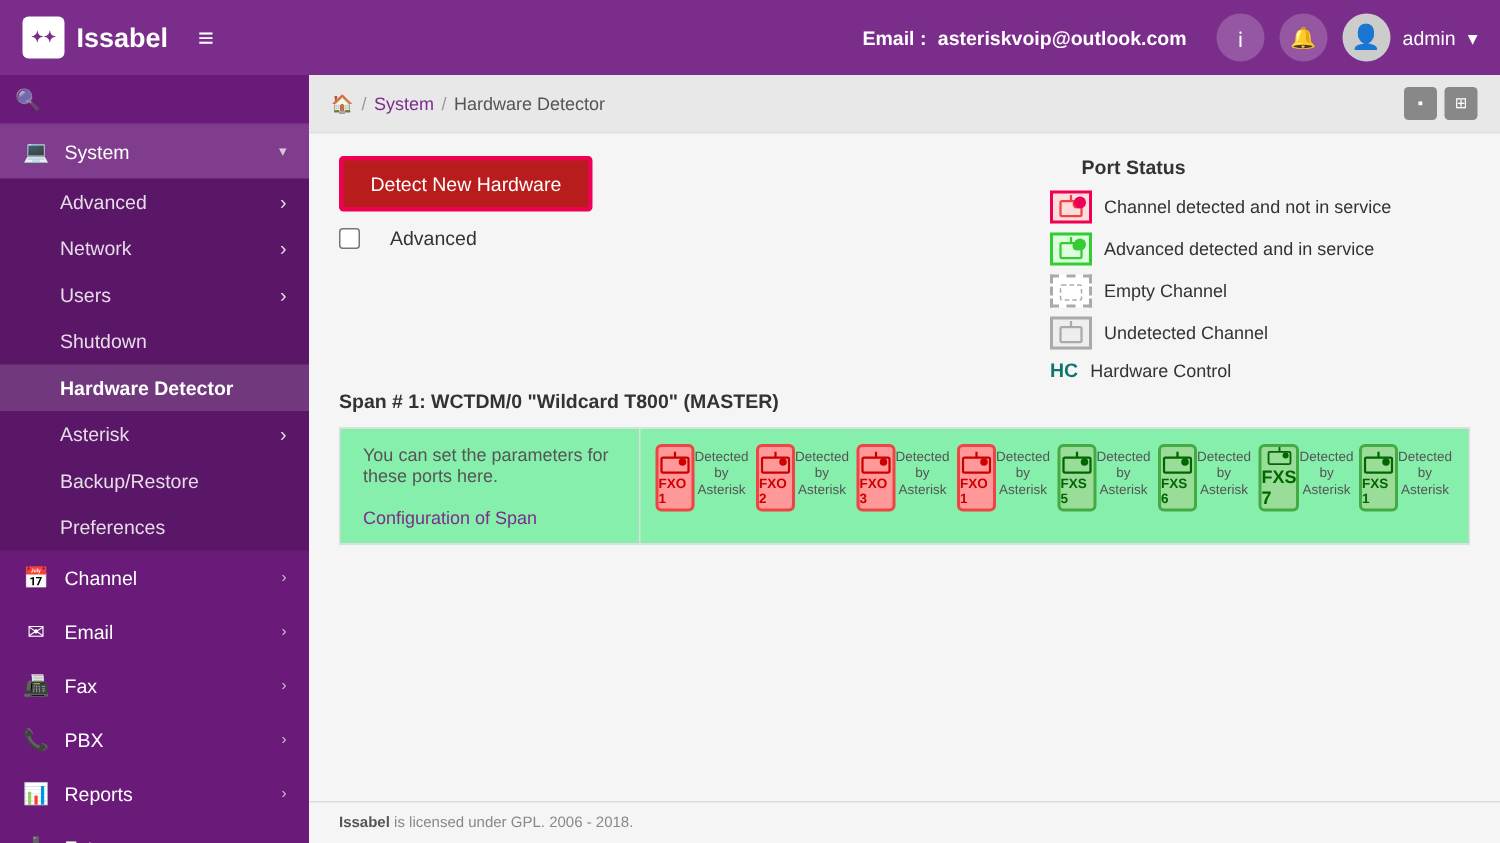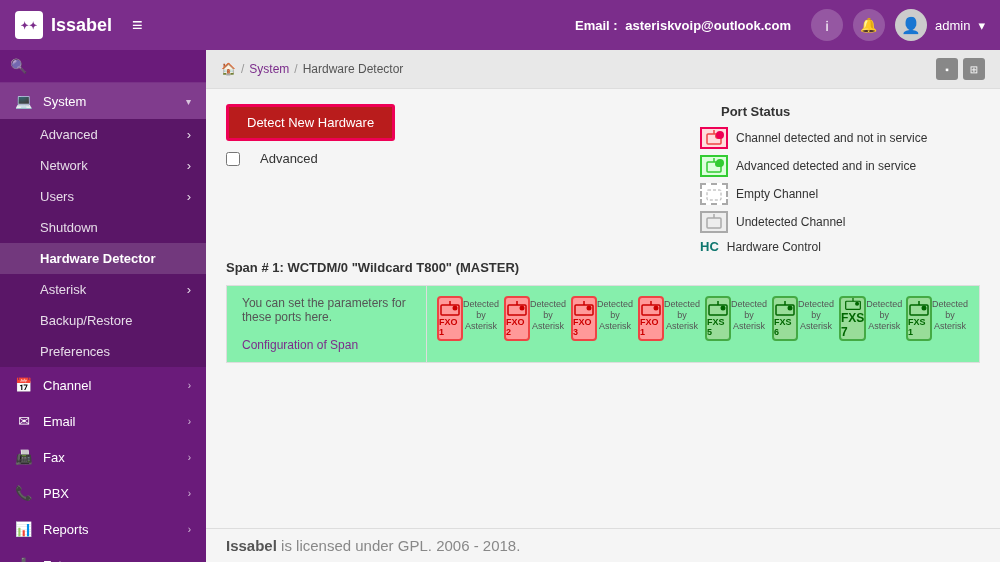--- a/index.html
+++ b/index.html
@@ -77,21 +77,21 @@
     .span-desc a { color: #7b2d8b; text-decoration: none; }
     .span-ports { display: flex; flex-wrap: nowrap; padding: 10px; gap: 5px; }
 
     .port-card { width: 62px; display: flex; flex-direction: row; }
     .port-box { width: 55px; height: 45px; border: 2px solid; border-radius: 4px; display: flex; align-items: center; justify-content: center; flex-direction: column; font-weight: bold; font-size: 11px; position: relative; }
     .port-box-red { background: #f99; border-color: #e44; color: #c00; }
     .port-box-green { background: #9d9; border-color: #4a4; color: #060; }
     .port-label { font-size: 9px; color: #555; text-align: center; margin-top: 3px; line-height: 1.2; }
 
     
-    .content-footer { padding: 8px 20px; background: #f5f5f5; border-top: 1px solid #ddd; font-size: 15px; color: #888; }
+    .content-footer { padding: 8px 20px; background: #f5f5f5; border-top: 1px solid #ddd; font-size: 10px; color: #888; }
     .content-footer strong { color: #555; }
   </style>
 </head>
 <body>
 
 <div class="topbar">
   <div class="topbar-logo">
     <div class="topbar-logo-icon">
       <span>✦✦</span>
     </div>

